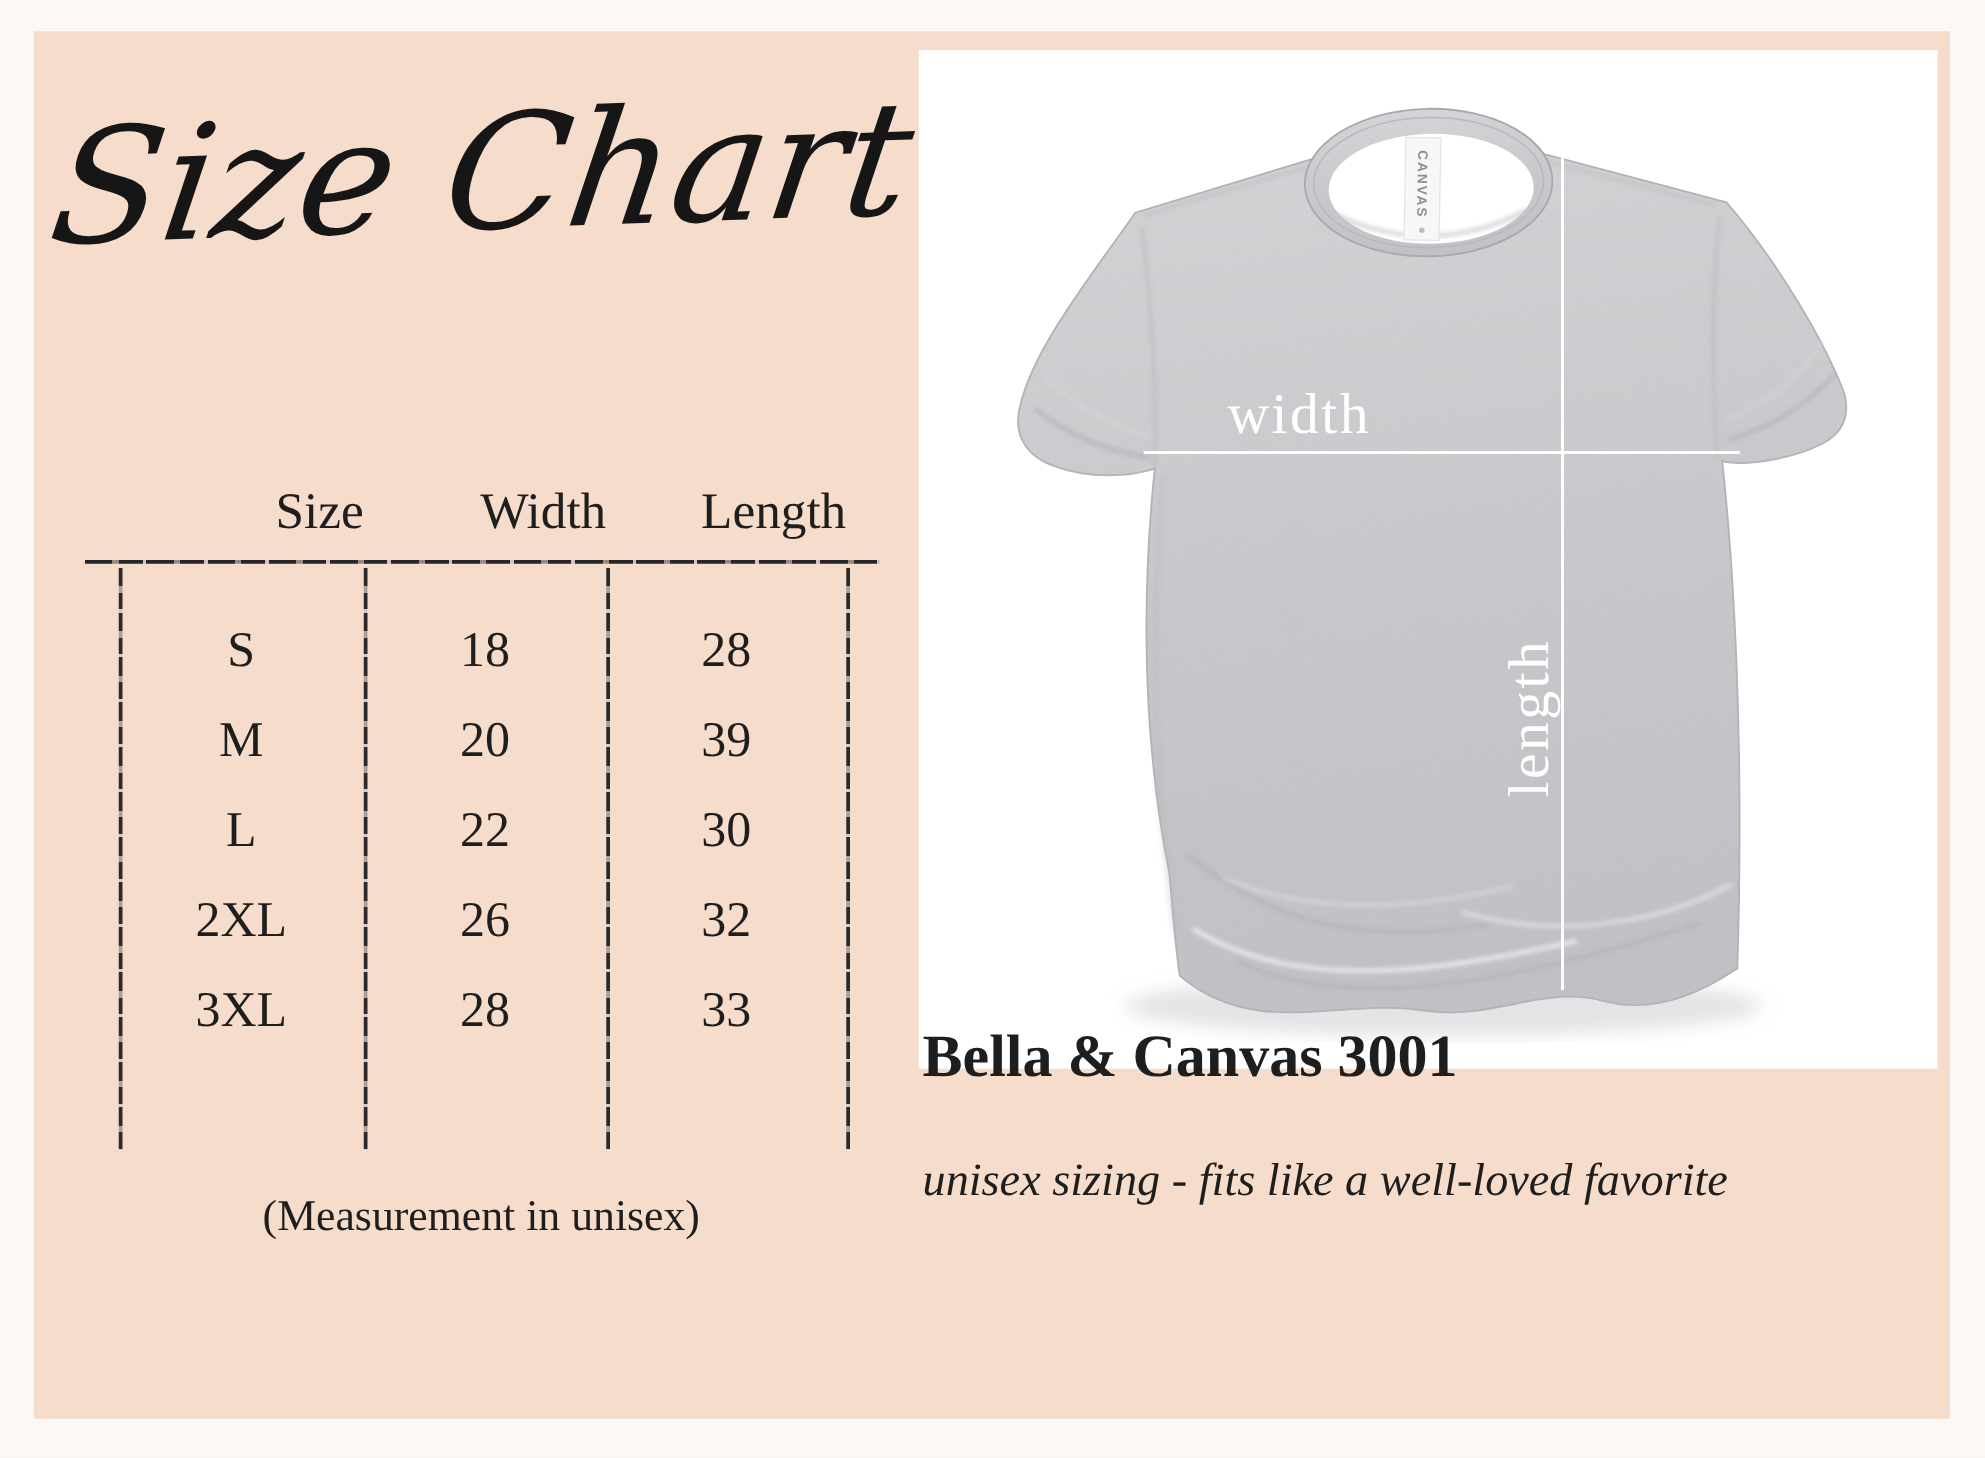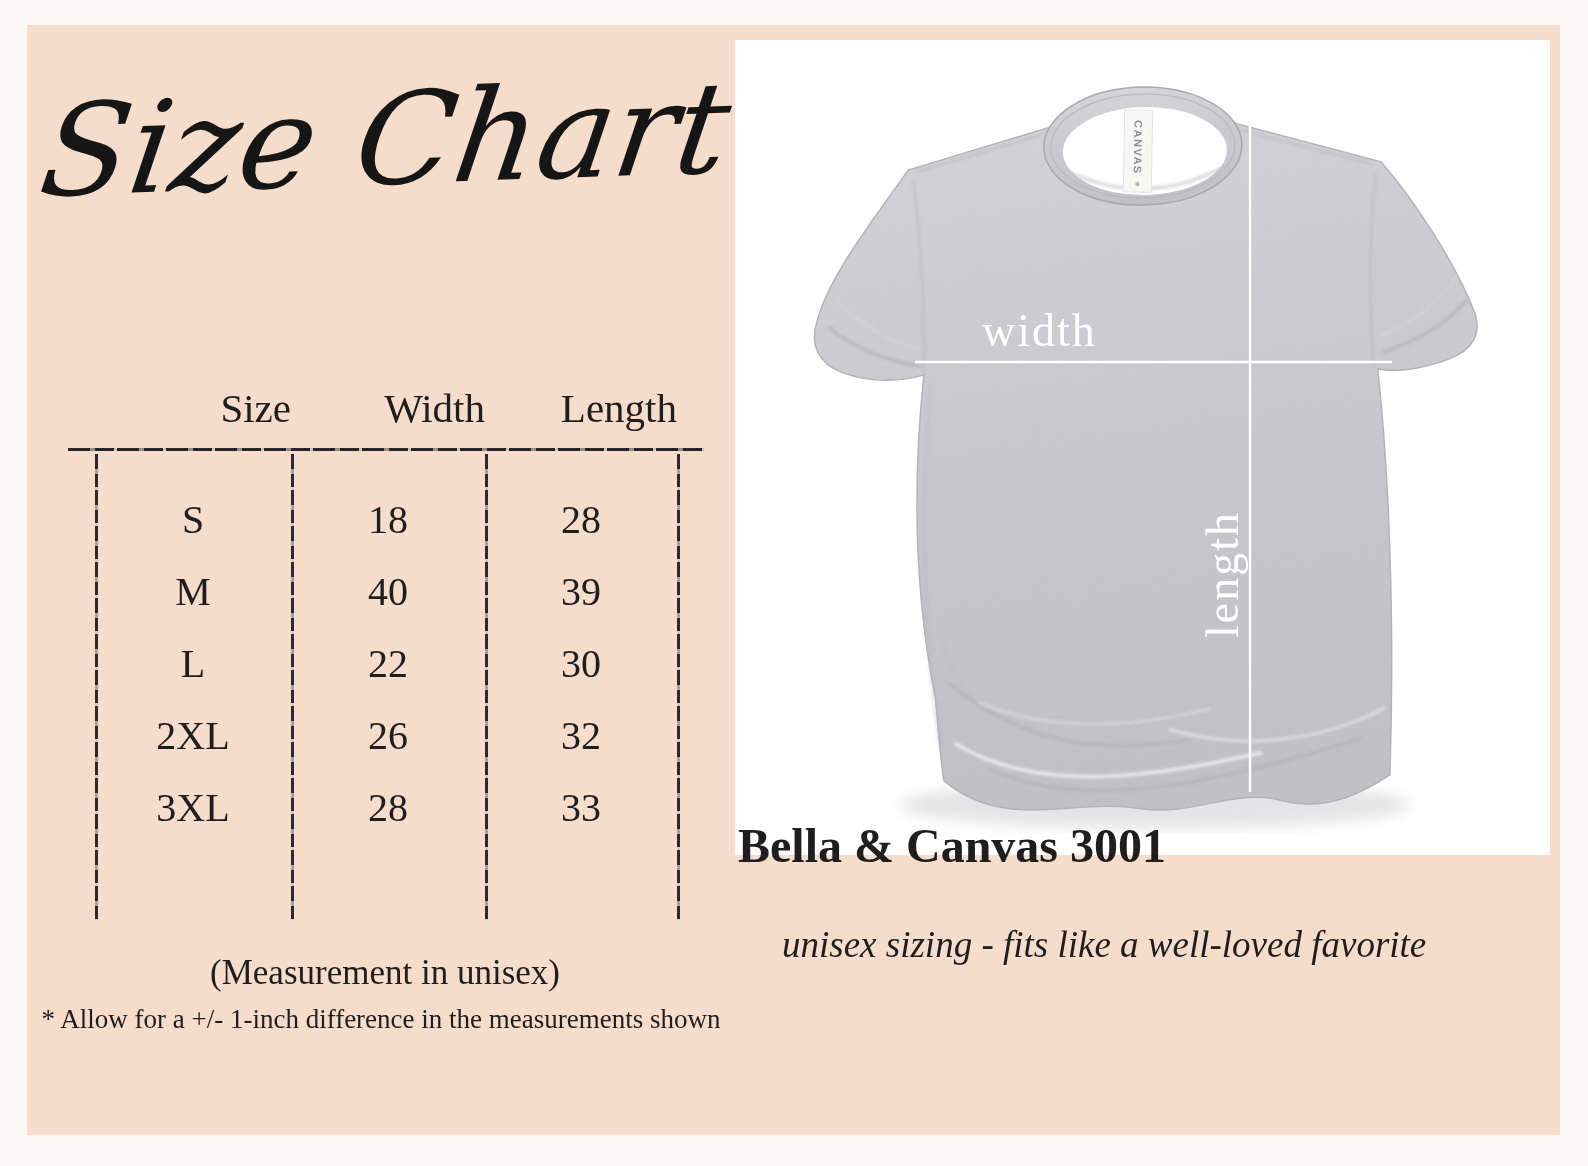--- a/index.html
+++ b/index.html
@@ -28,21 +28,21 @@
   .trow{display:grid;grid-template-columns:196px 194px 192px;height:72px;line-height:72px;
         text-align:center;font-size:40px;}
 
   .unit-note{position:absolute;left:33px;top:928px;width:650px;text-align:center;font-size:35px;}
   .tol-note{position:absolute;left:8px;top:979px;width:692px;text-align:center;font-size:27px;}
 
   
   .photo{position:absolute;left:708px;top:15px;width:815px;height:815px;background:#ffffff;}
   .photo svg{display:block;width:815px;height:815px;}
   .product-name{position:absolute;left:711px;top:792px;font-size:48px;font-weight:600;line-height:1.2;}
-  .tagline{position:absolute;left:711px;top:898px;font-size:37px;font-style:italic;line-height:1.2;margin-left:44px;}
+  .tagline{position:absolute;left:711px;top:898px;font-size:37px;font-style:italic;line-height:1.2;}
   .fit-tip{position:absolute;left:676px;top:962px;width:862px;text-align:center;
            font-style:italic;font-size:37px;line-height:1.35;}
   .fit-tip .lead{font-weight:700;}
 </style>
 </head>
 <body>
 
 <div class="page">
   <div class="panel">
 
@@ -60,21 +60,21 @@
       <div class="vline v3"></div>
       <div class="vline v4"></div>
       <div class="tbody">
         <div class="trow">
           <div>S</div>
           <div>18</div>
           <div>28</div>
         </div>
         <div class="trow">
           <div>M</div>
-          <div>40</div>
+          <div>20</div>
           <div>39</div>
         </div>
         <div class="trow">
           <div>L</div>
           <div>22</div>
           <div>30</div>
         </div>
         <div class="trow">
           <div>2XL</div>
           <div>26</div>
@@ -82,21 +82,20 @@
         </div>
         <div class="trow">
           <div>3XL</div>
           <div>28</div>
           <div>33</div>
         </div>
       </div>
     </div>
 
     <div class="unit-note">(Measurement in unisex)</div>
-    <div class="tol-note">* Allow for a +/- 1-inch difference in the measurements shown</div>
 
     <div class="photo">
       <svg viewBox="0 0 815 815" xmlns="http://www.w3.org/2000/svg">
         <defs>
           <linearGradient id="gShirt" x1="0" y1="0" x2="0.12" y2="1">
             <stop offset="0" stop-color="#d6d6d9"></stop>
             <stop offset="0.55" stop-color="#c9c9cd"></stop>
             <stop offset="1" stop-color="#c1c1c6"></stop>
           </linearGradient>
           <path id="shirtPath" d="M322,85 L178,126 C140,178 96,232 84,276 C76,300 86,318 108,327

